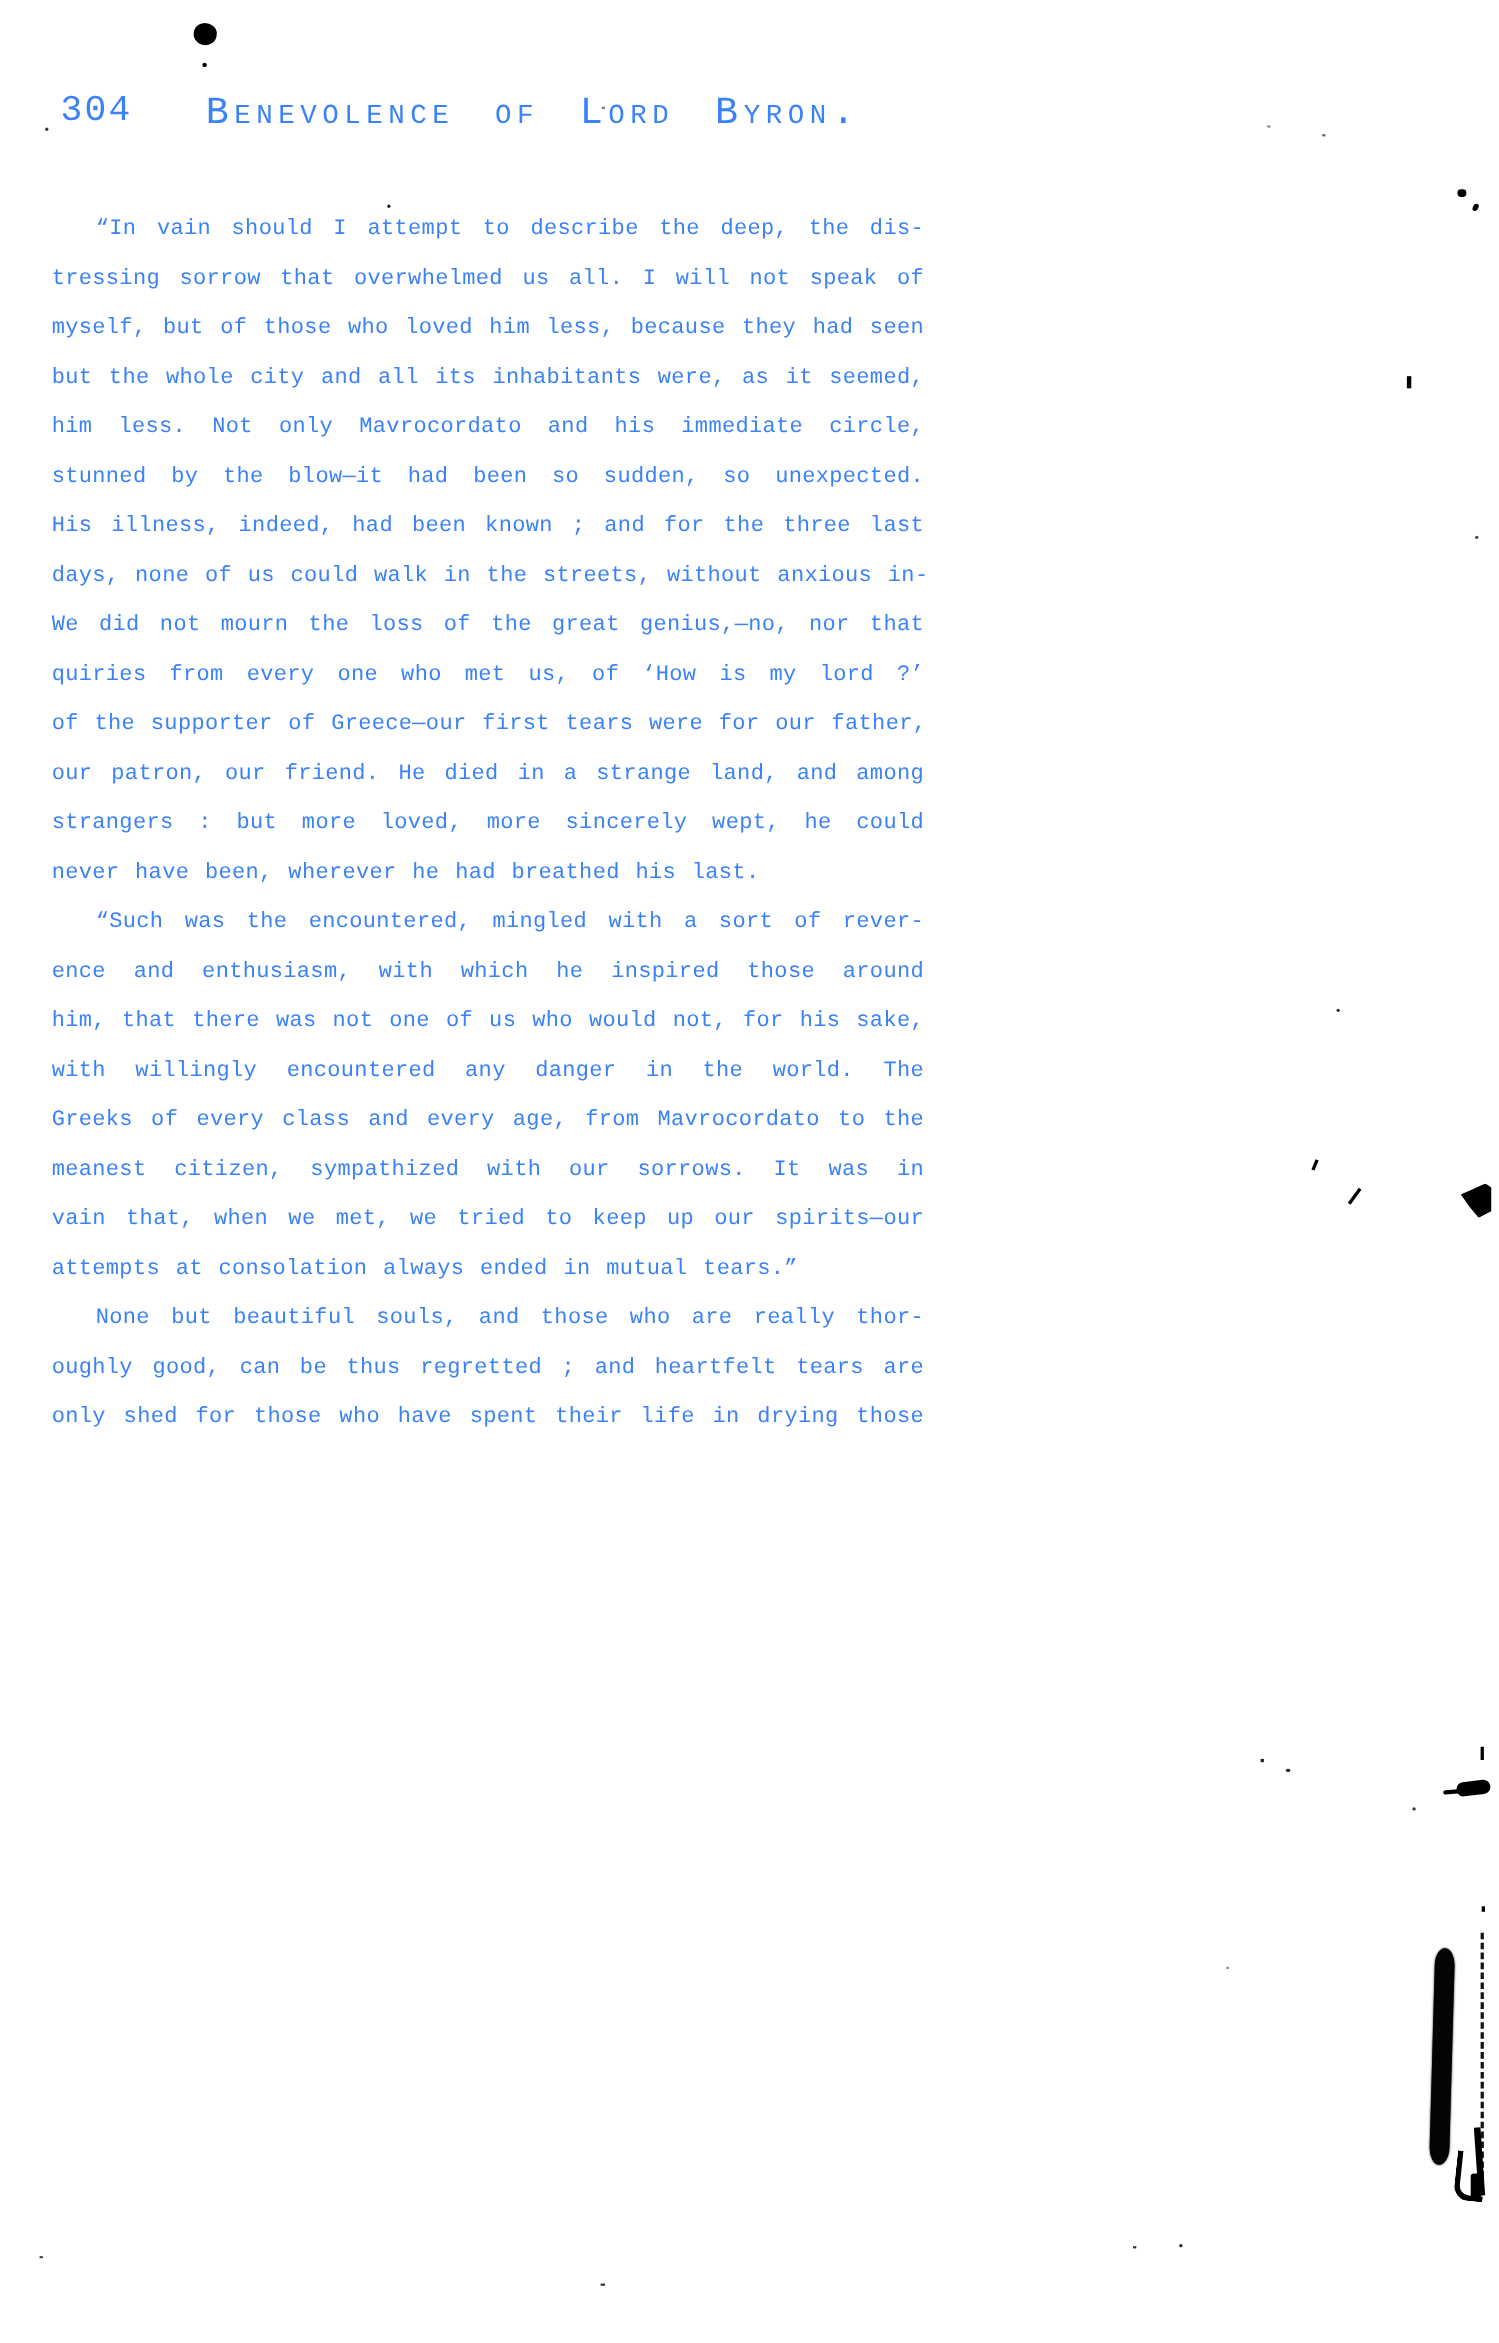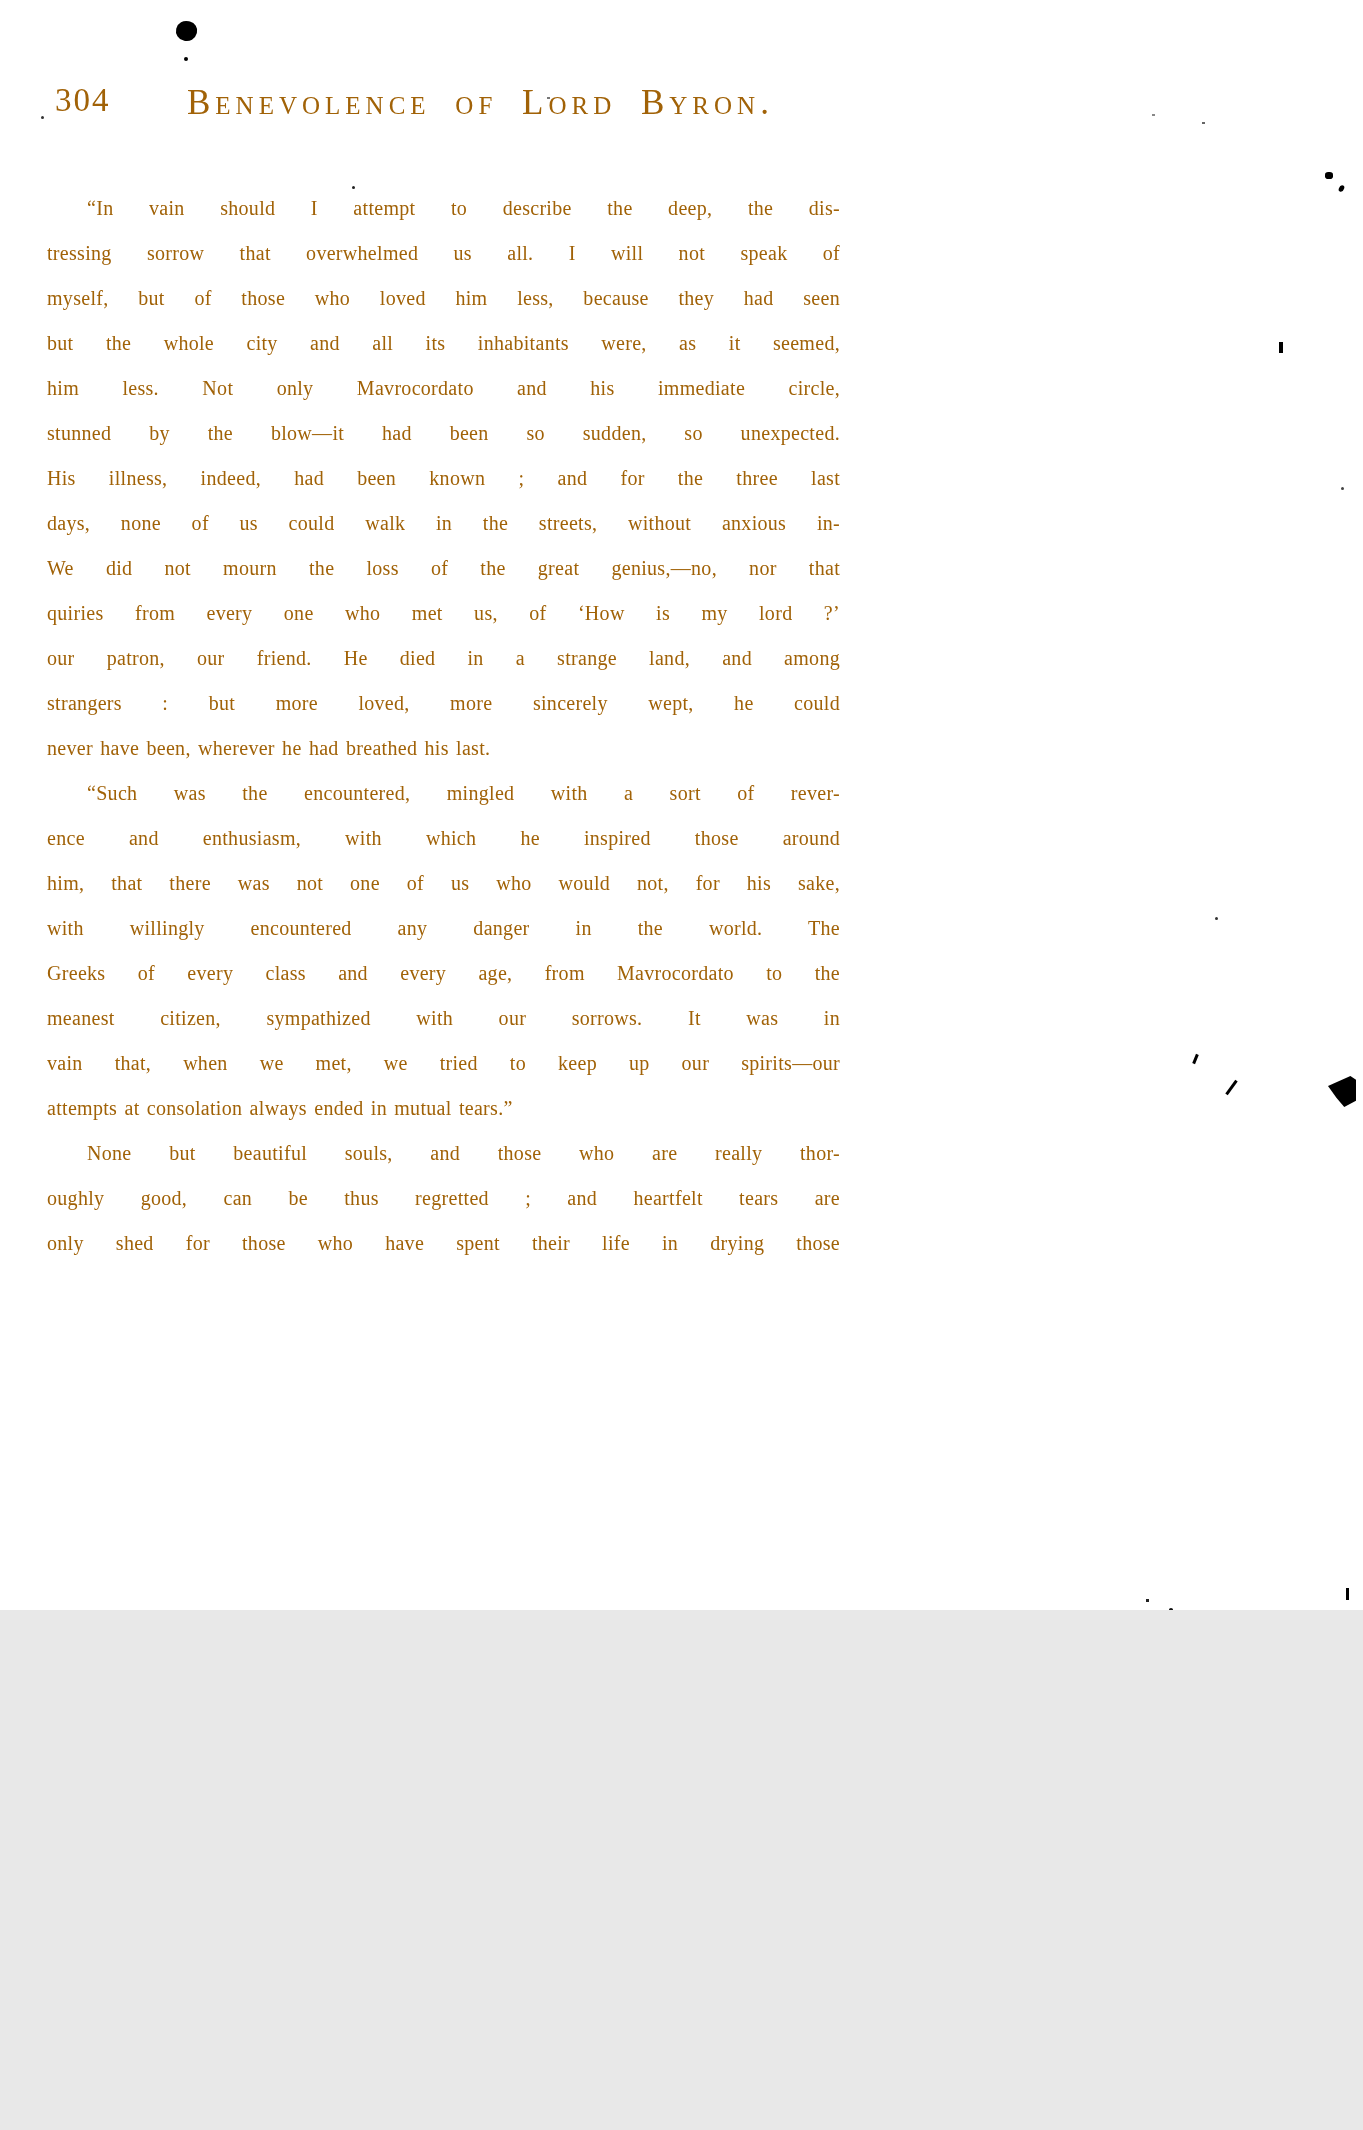--- a/index.html
+++ b/index.html
@@ -1,22 +1,22 @@
 <!DOCTYPE html>
 <html><head>
 <meta charset="utf-8">
 <style>
   html,body { margin:0; padding:0; background:#e8e8e8; }
   .page {
     position:relative;
-    width:1363px; height:1610px;
+    width:1363px; height:2130px;
     margin:0 auto;
     background:#ffffff;
-    font-family:Liberation Serif, serif;
-    color:#a16207;
+    font-family:Liberation Mono, monospace;
+    color:#3b82f6;
     overflow:hidden;
   }
   .header-row {
     position:absolute; top:82px; left:47px; width:793px; height:40px;
   }
   .page-number {
     position:absolute; left:8px; top:0;
     font-size:33px; letter-spacing:2px;
   }
   .header-title {
@@ -97,20 +97,21 @@
         <div class="line first">“In vain should I attempt to describe the deep, the dis-</div>
         <div class="line">tressing sorrow that overwhelmed us all. I will not speak of</div>
         <div class="line">myself, but of those who loved him less, because they had seen</div>
         <div class="line">but the whole city and all its inhabitants were, as it seemed,</div>
         <div class="line">him less. Not only Mavrocordato and his immediate circle,</div>
         <div class="line">stunned by the blow—it had been so sudden, so unexpected.</div>
         <div class="line">His illness, indeed, had been known ; and for the three last</div>
         <div class="line">days, none of us could walk in the streets, without anxious in-</div>
         <div class="line">We did not mourn the loss of the great genius,—no, nor that</div>
         <div class="line">quiries from every one who met us, of ‘How is my lord ?’</div>
+        <div class="line">of the supporter of Greece—our first tears were for our father,</div>
         <div class="line">our patron, our friend. He died in a strange land, and among</div>
         <div class="line">strangers : but more loved, more sincerely wept, he could</div>
         <div class="line last">never have been, wherever he had breathed his last.</div>
       </div>
       <div>
         <div class="line first">“Such was the encountered, mingled with a sort of rever-</div>
         <div class="line">ence and enthusiasm, with which he inspired those around</div>
         <div class="line">him, that there was not one of us who would not, for his sake,</div>
         <div class="line">with willingly encountered any danger in the world. The</div>
         <div class="line">Greeks of every class and every age, from Mavrocordato to the</div>

